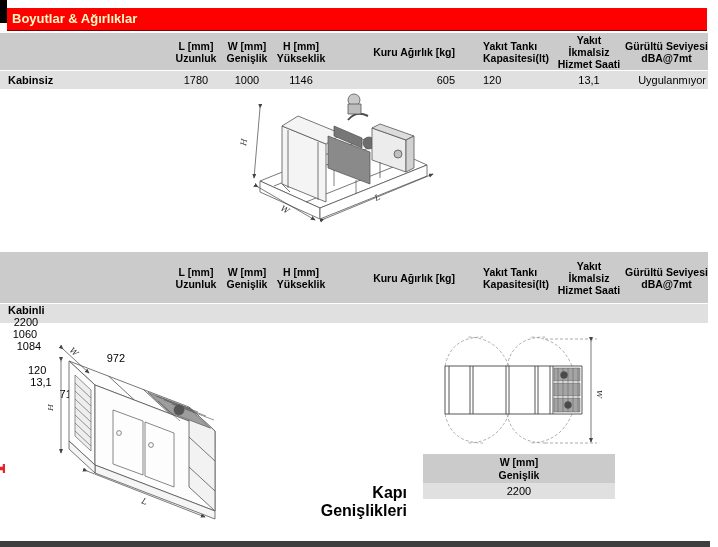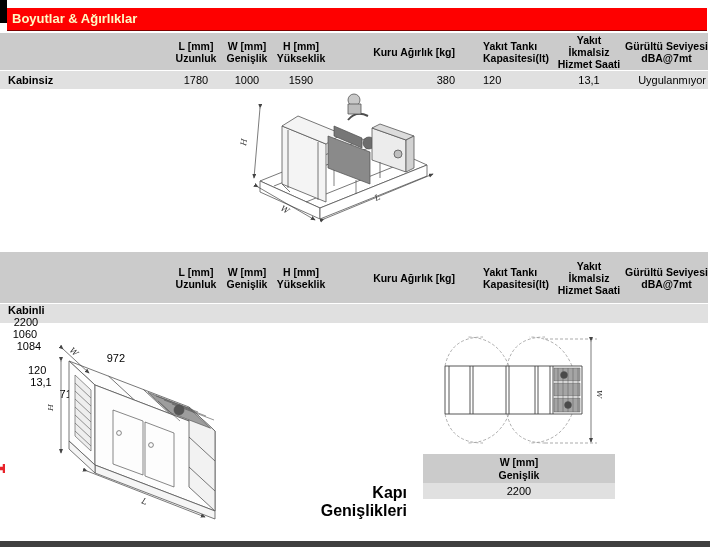--- a/index.html
+++ b/index.html
@@ -88,22 +88,22 @@
     <div class="cell c-noise">
       <span>Gürültü Seviyesi</span>
       <span>dBA@7mt</span>
     </div>
   </div>
 
   <div class="trow datarow" style="top:71px;height:18px;">
     <div class="cell c-label rowlabel">Kabinsiz</div>
     <div class="cell c-l">1780</div>
     <div class="cell c-w">1000</div>
-    <div class="cell c-h">1590</div>
-    <div class="cell c-dry">380</div>
+    <div class="cell c-h">1146</div>
+    <div class="cell c-dry">605</div>
     <div class="cell c-fuel">120</div>
     <div class="cell c-svc">13,1</div>
     <div class="cell c-noise">Uygulanmıyor</div>
   </div>
 
   <svg class="dwg" style="left:230px;top:88px;" width="250" height="142" viewBox="0 0 250 142">
     <defs>
       <marker id="ah1" markerWidth="8" markerHeight="8" refX="6" refY="3" orient="auto">
         <path d="M0,0 L7,3 L0,6 Z" fill="#444"></path>
       </marker>

